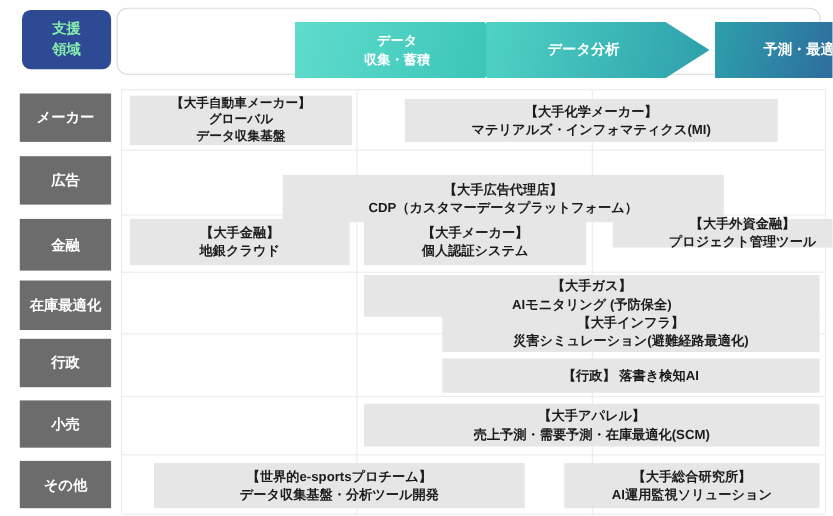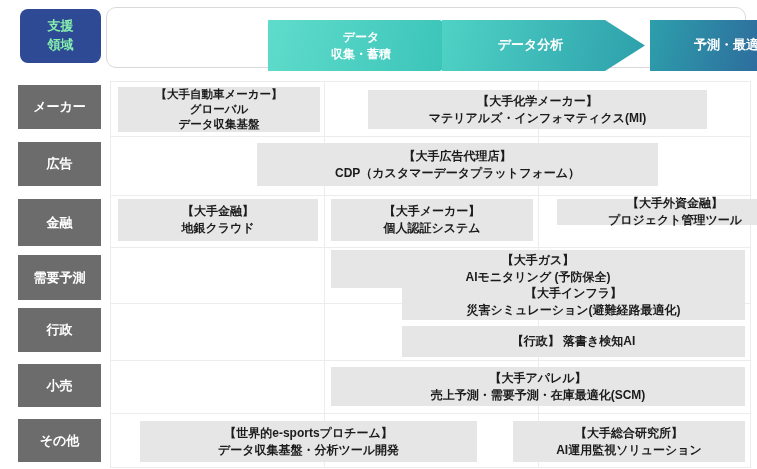--- a/index.html
+++ b/index.html
@@ -47,21 +47,21 @@
   .r-6{top:419px;height:43px;}
   
   .case{
     position:absolute;background:var(--case-bg);color:var(--text-dark);
     font-weight:bold;font-size:12px;line-height:1.4;
     display:flex;align-items:center;justify-content:center;text-align:center;
     white-space:pre-line;
   }
   .c-0{left:118px;top:87px;width:202px;height:45px;font-size:11.5px;line-height:1.28;}
   .c-1{left:368px;top:90px;width:339px;height:39px;}
-  .c-2{left:257px;top:143px;width:401px;height:43px;}
+  .c-2{left:257px;top:159px;width:401px;height:43px;}
   .c-3{left:118px;top:199px;width:200px;height:42px;}
   .c-4{left:331px;top:199px;width:202px;height:42px;}
   .c-5{left:557px;top:199px;width:202px;height:26px;padding-left:17px;}
   .c-6{left:331px;top:250px;width:414px;height:38px;}
   .c-7{left:402px;top:284px;width:343px;height:36px;}
   .c-8{left:402px;top:326px;width:343px;height:31px;}
   .c-9{left:331px;top:367px;width:414px;height:39px;}
   .c-10{left:140px;top:421px;width:337px;height:41px;}
   .c-11{left:513px;top:421px;width:232px;height:41px;}
 </style>
@@ -95,21 +95,21 @@
   <div class="hline" style="top:195px"></div>
   <div class="hline" style="top:247px"></div>
   <div class="hline" style="top:303px"></div>
   <div class="hline" style="top:360px"></div>
   <div class="hline" style="top:413px"></div>
   <div class="hline" style="top:467px"></div>
 
   <div class="row-label r-0">メーカー</div>
   <div class="row-label r-1">広告</div>
   <div class="row-label r-2">金融</div>
-  <div class="row-label r-3">需要予測</div>
+  <div class="row-label r-3">在庫最適化</div>
   <div class="row-label r-4">行政</div>
   <div class="row-label r-5">小売</div>
   <div class="row-label r-6">その他</div>
 
   <div class="case c-0">【大手自動車メーカー】
 グローバル
 データ収集基盤</div>
   <div class="case c-1">【大手化学メーカー】
 マテリアルズ・インフォマティクス(MI)</div>
   <div class="case c-2">【大手広告代理店】

